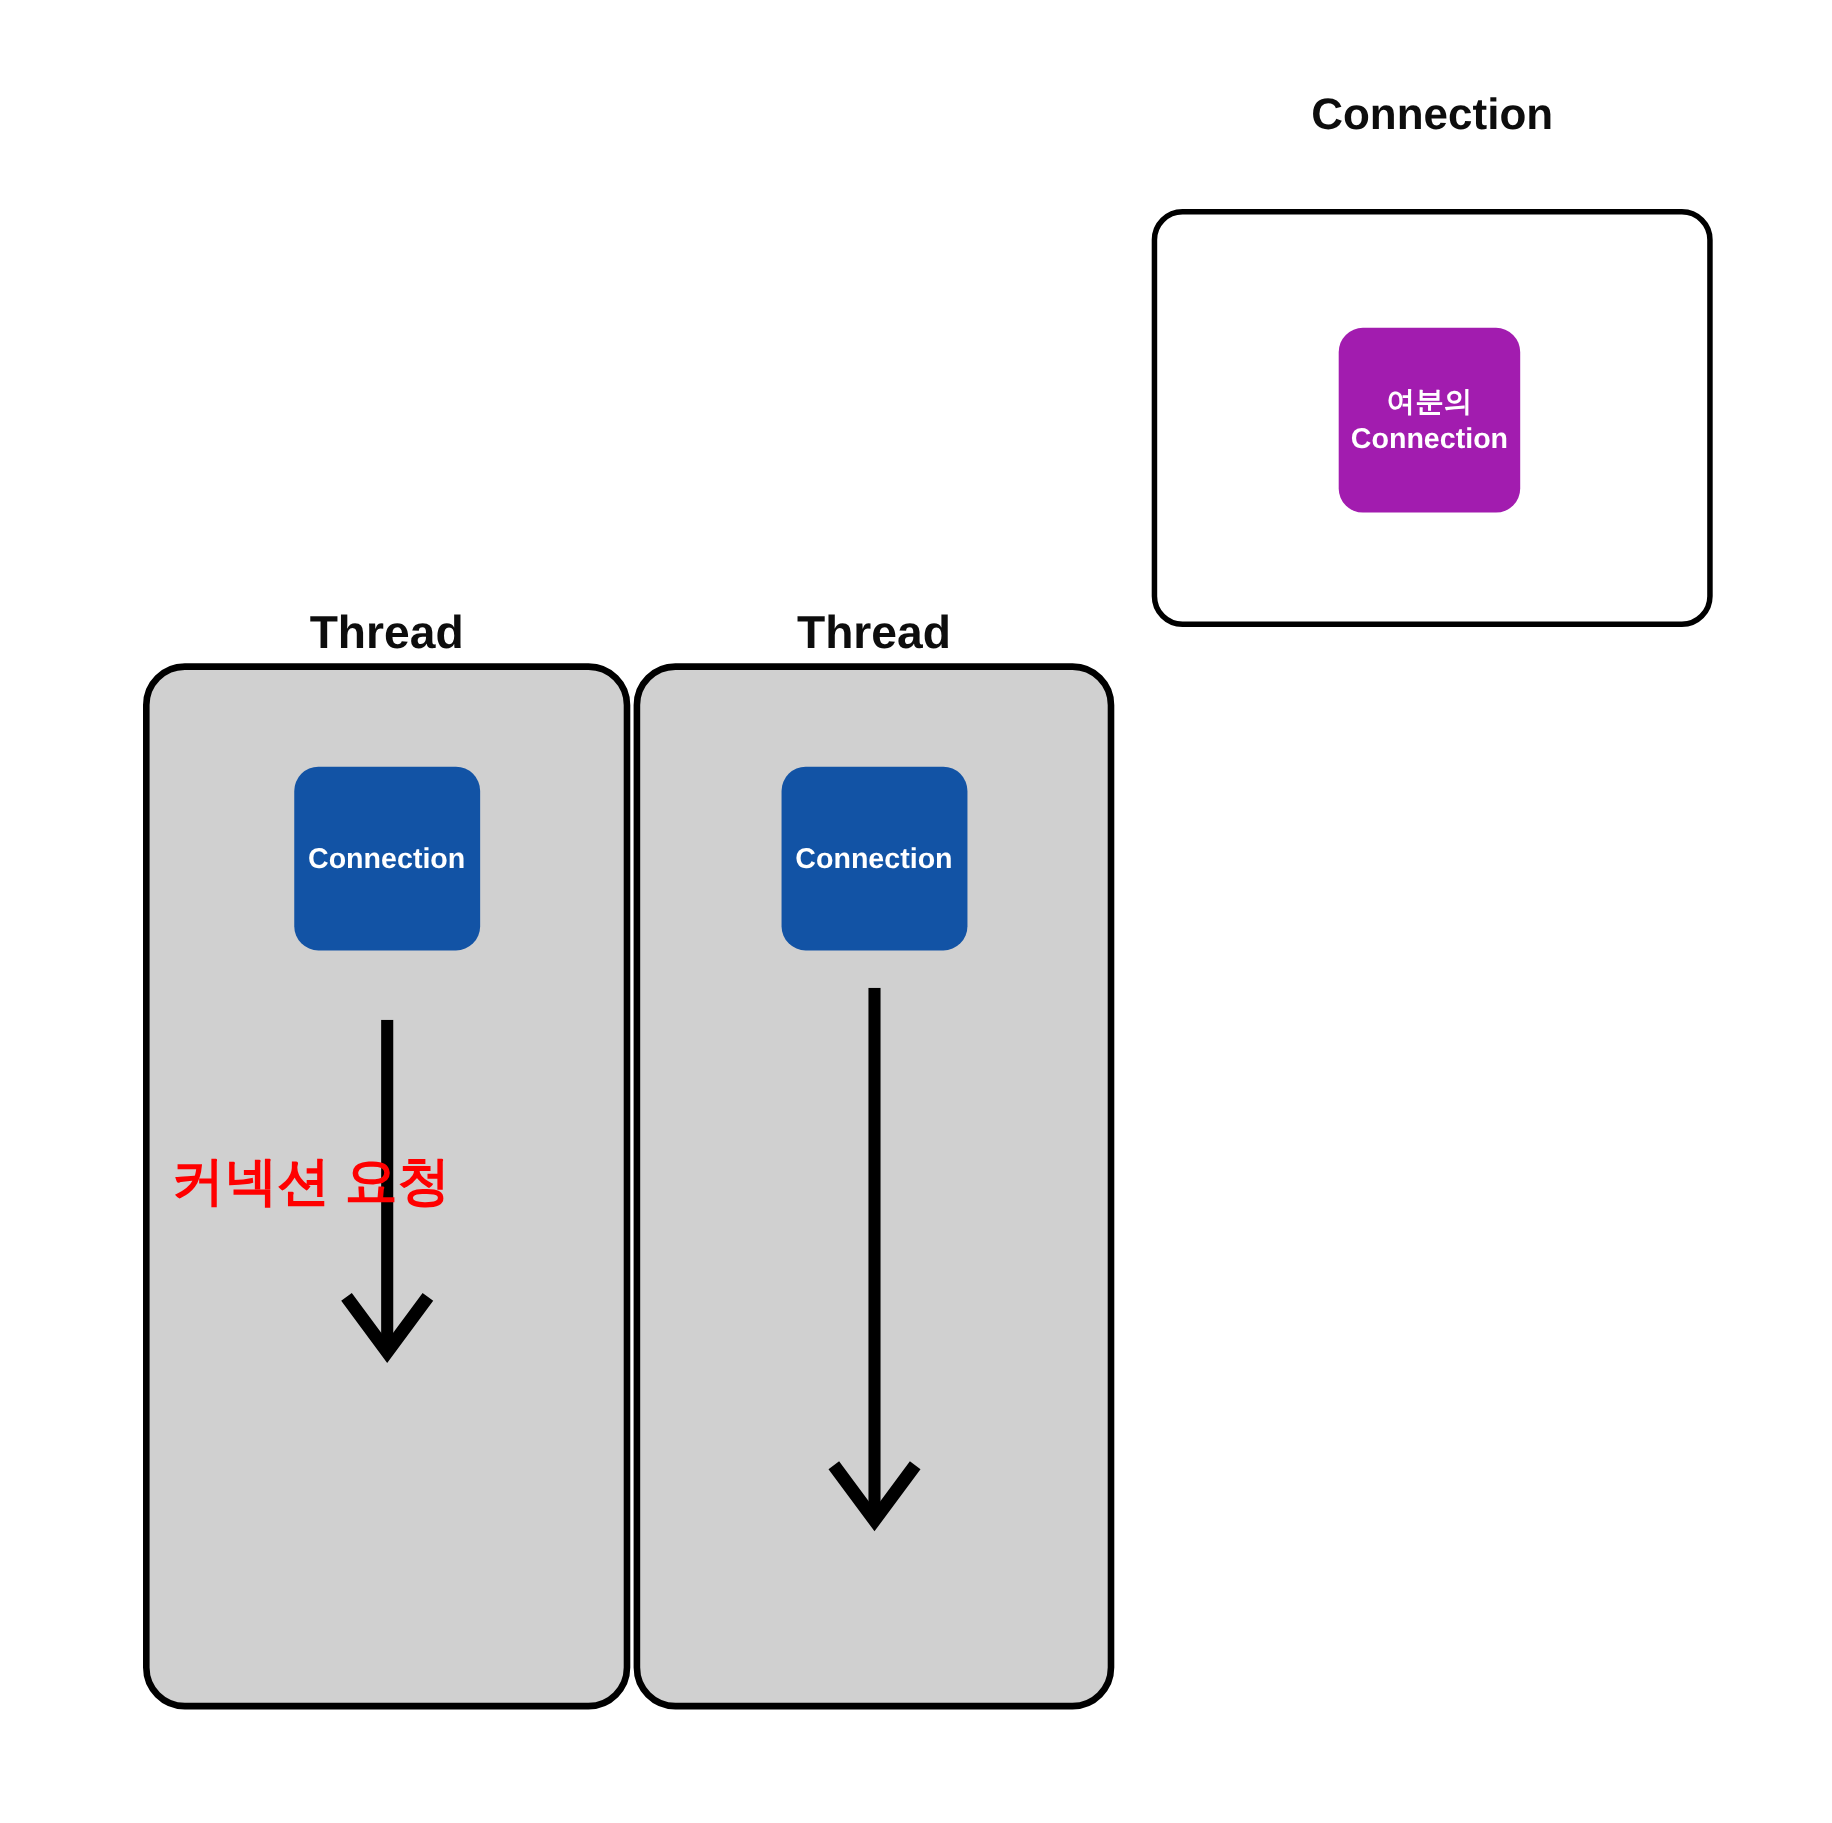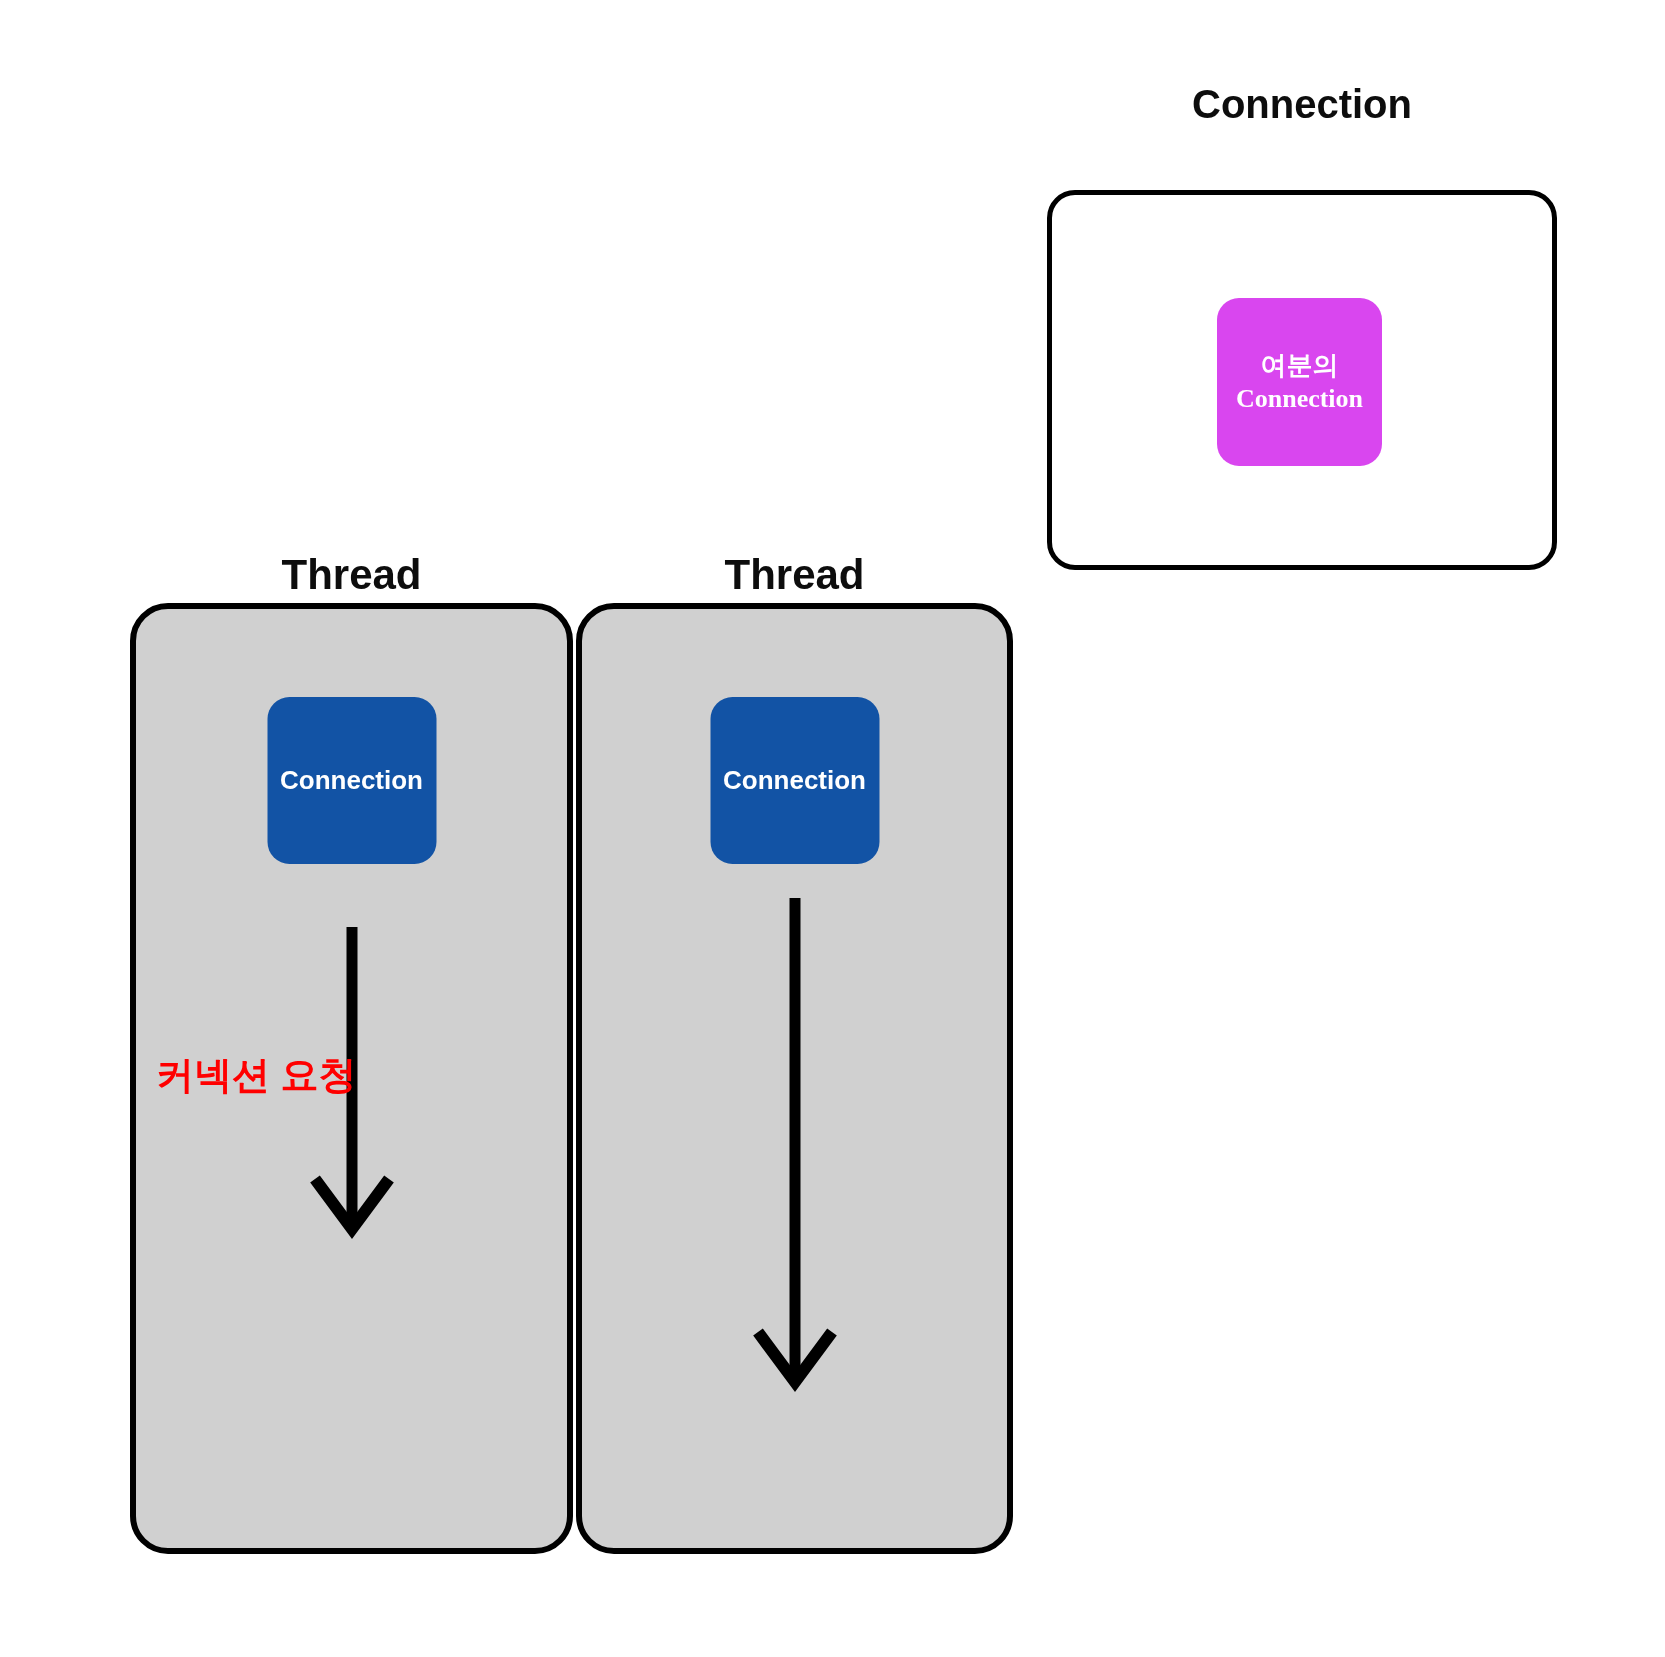--- a/index.html
+++ b/index.html
@@ -24,28 +24,27 @@
   .pool-box {
     position:absolute;
     left:1047px; top:190px; width:510px; height:380px;
     background:#ffffff;
     border:5px solid #000000;
     border-radius:28px;
   }
   .spare-box {
     position:absolute;
     left:165px; top:103px; width:165px; height:168px;
-    background:#d946ef;
+    background:#a21caf;
     border-radius:22px;
     color:#ffffff;
     display:flex; flex-direction:column;
     align-items:center; justify-content:center;
     font-weight:700; font-size:26px; line-height:33px;
     text-align:center;
-    font-family:Liberation Serif, serif;
   }
   .thread-title-left  { left:130px; top:551px; width:443px; font-size:42px; }
   .thread-title-right { left:576px; top:551px; width:437px; font-size:42px; }
   .thread-box {
     position:absolute;
     top:603px; height:951px;
     background:#D0D0D0;
     border:6px solid #000000;
     border-radius:38px;
   }
@@ -65,21 +64,21 @@
     position:absolute;
     left:50%; transform:translateX(-50%);
     display:block;
   }
   .arrow-left  { top:318px; }
   .arrow-right { top:289px; }
   .annotation {
     position:absolute;
     color:#FF0000;
     font-weight:700;
-    font-size:38px; line-height:46px;
+    font-size:48px; line-height:46px;
   }
   .annotation-left  { left:20px; top:443px; white-space:nowrap; }
   .annotation-right { left:0; right:0; top:820px; text-align:center; }
 </style>
 </head>
 <body>
 
 <div class="canvas">
 
   <div class="heading pool-title">

